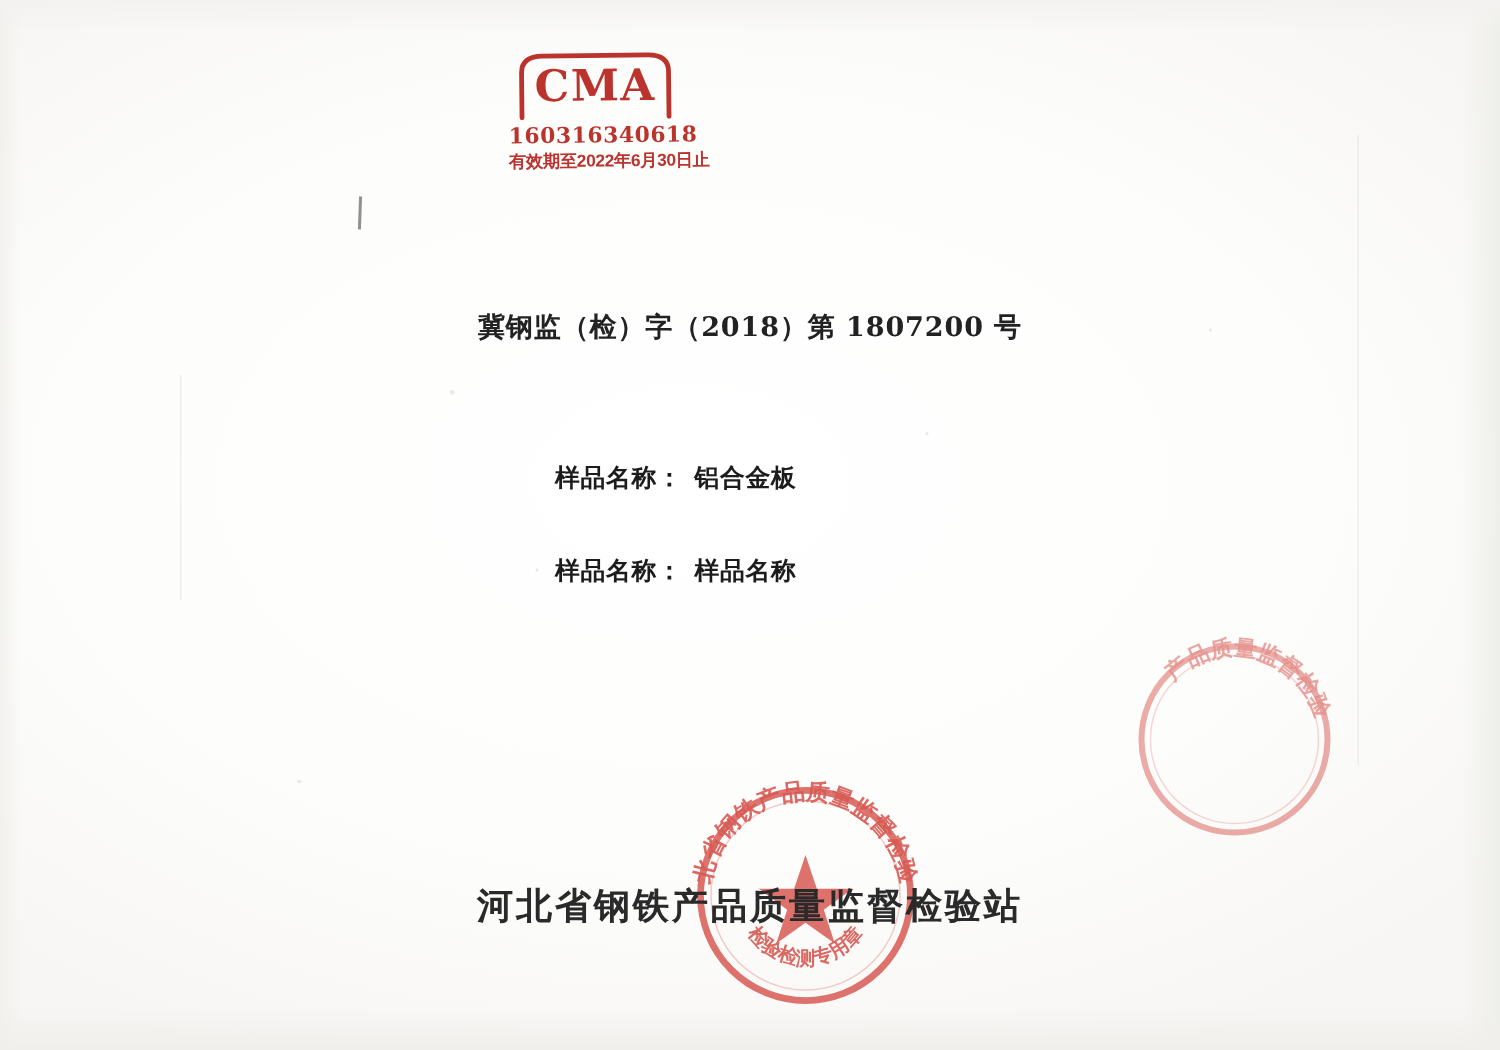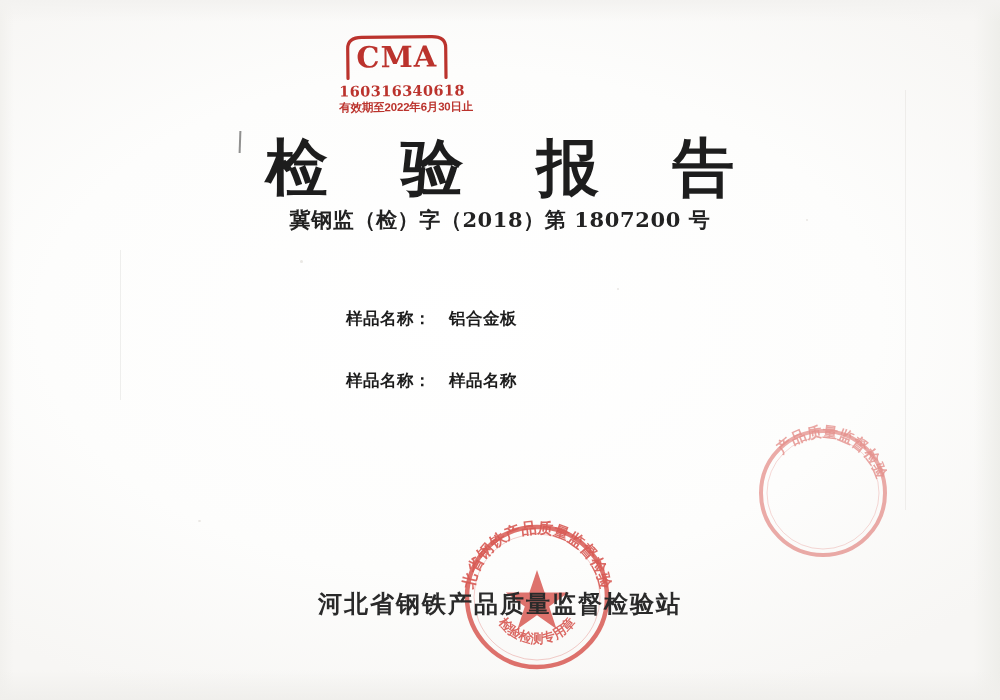--- a/index.html
+++ b/index.html
@@ -138,62 +138,62 @@
   }
 
   .doc-number {
     position: absolute;
     left: 0;
     top: 206px;
     width: 1000px;
     text-align: center;
     font-family: "DejaVu Serif", serif;
     font-weight: bold;
-    font-size: 21px;
+    font-size: 18px;
     letter-spacing: .6px;
     color: #222222;
     white-space: nowrap;
   }
 
   
   .ink-tick {
     position: absolute;
     left: 239px;
     top: 131px;
     width: 2px;
     height: 22px;
     background: #6b6b6b;
     opacity: .75;
     transform: rotate(2deg);
   }
 
   
   .info-block {
     position: absolute;
-    left: 346px;
+    left: 370px;
     top: 308px;
     width: 520px;
   }
   .info-row {
     display: flex;
     align-items: baseline;
     height: 62px;
     font-family: "Liberation Sans", sans-serif;
     font-size: 16.5px;
     color: #1c1c1c;
     white-space: nowrap;
   }
   .info-label {
     font-weight: bold;
     letter-spacing: .5px;
   }
   .info-value {
     font-weight: bold;
     letter-spacing: .5px;
-    margin-left: 18px;
+    margin-left: 8px;
   }
 
   
   .footer-org {
     position: absolute;
     left: 0;
     top: 588px;
     width: 1000px;
     text-align: center;
     font-family: "DejaVu Serif", serif;
@@ -256,21 +256,20 @@
       <svg width="110" height="46" viewBox="0 0 110 46" aria-hidden="true">
         <path d="M6 44 L6 14 Q6 3 20 3 L90 3 Q104 3 104 14 L104 44" fill="none" stroke="#bb332d" stroke-width="3.2" stroke-linecap="round"></path>
       </svg>
       <div class="cma-letters">CMA</div>
     </div>
     <div class="cma-number">160316340618</div>
     <div class="cma-valid">有效期至2022年6月30日止</div>
   </div>
 
   <div class="ink-tick"></div>
-  <div class="doc-title">检 验 报 告</div>
   <div class="doc-number">冀钢监（检）字（2018）第 1807200 号</div>
 
   <div class="info-block">
     <div class="info-row">
       <span class="info-label">样品名称：</span>
       <span class="info-value">铝合金板</span>
     </div>
     <div class="info-row">
       <span class="info-label">样品名称：</span>
       <span class="info-value">样品名称</span>

